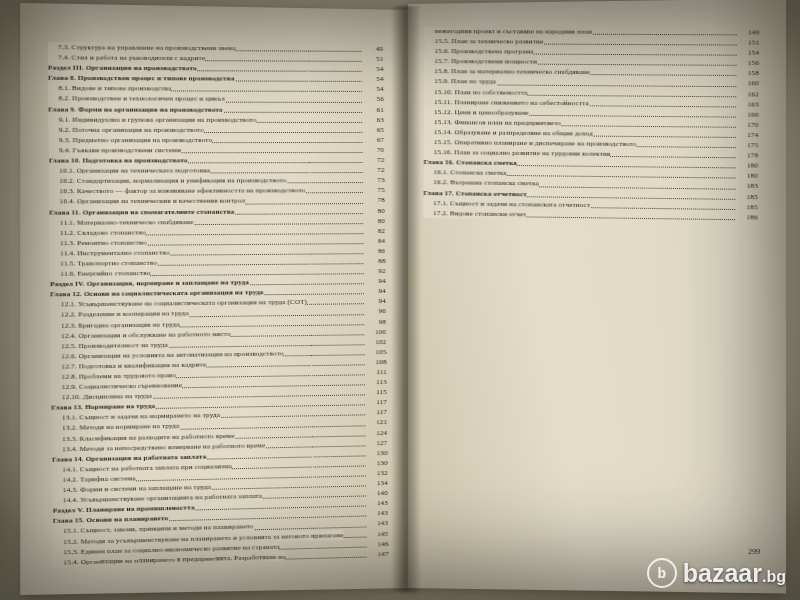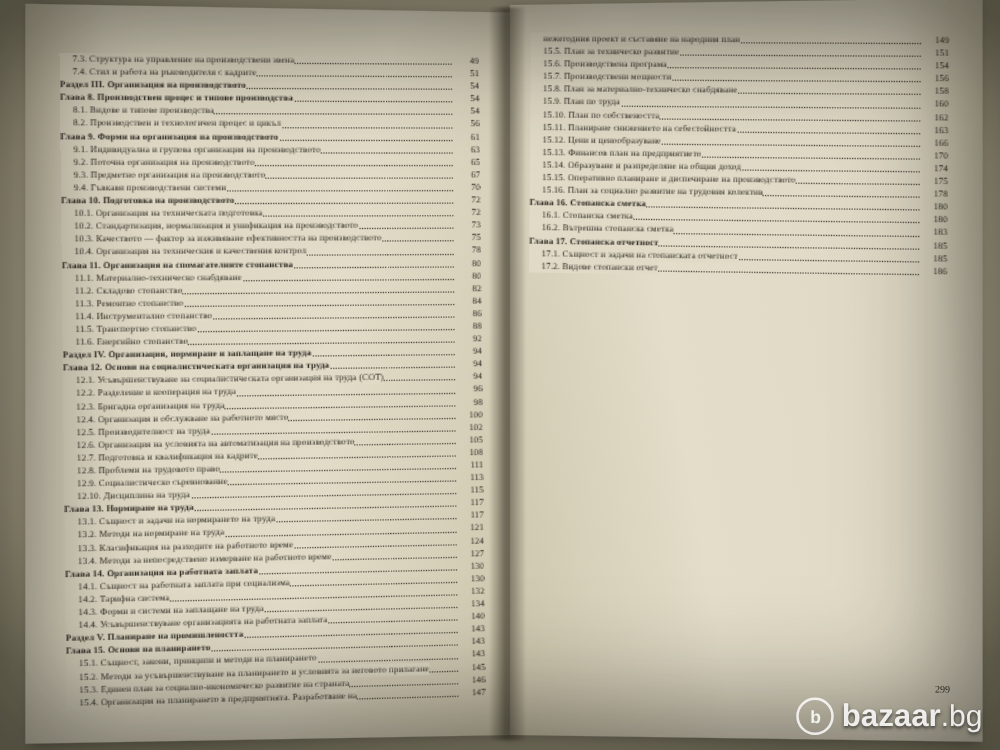--- a/index.html
+++ b/index.html
@@ -175,21 +175,21 @@
     font-size: 14px;
     font-weight: bold;
   }
   .wm-text {
     font-family: "Liberation Sans", sans-serif;
     font-size: 25px;
     font-weight: bold;
     color: rgba(255,255,255,0.95);
     text-shadow: 0 1px 3px rgba(0,0,0,0.7);
   }
-  .wm-text .dom { font-weight: normal; font-size: 24px; text-align: center; }
+  .wm-text .dom { font-weight: bold; font-size: 16px; text-align: center; }
 </style>
 </head>
 <body>
 
 <div id="scene">
 
   <div class="book">
     <div class="page page-left"></div>
     <div class="page page-right"></div>
     <div class="gutter"></div>

